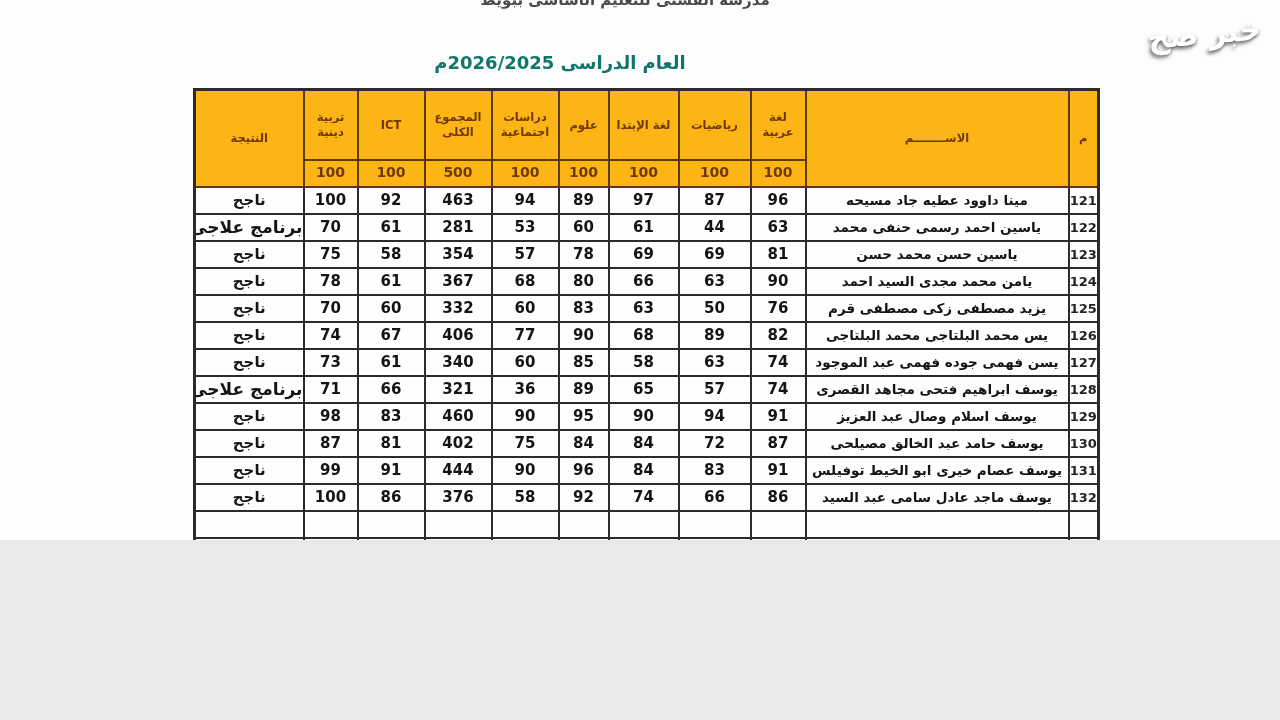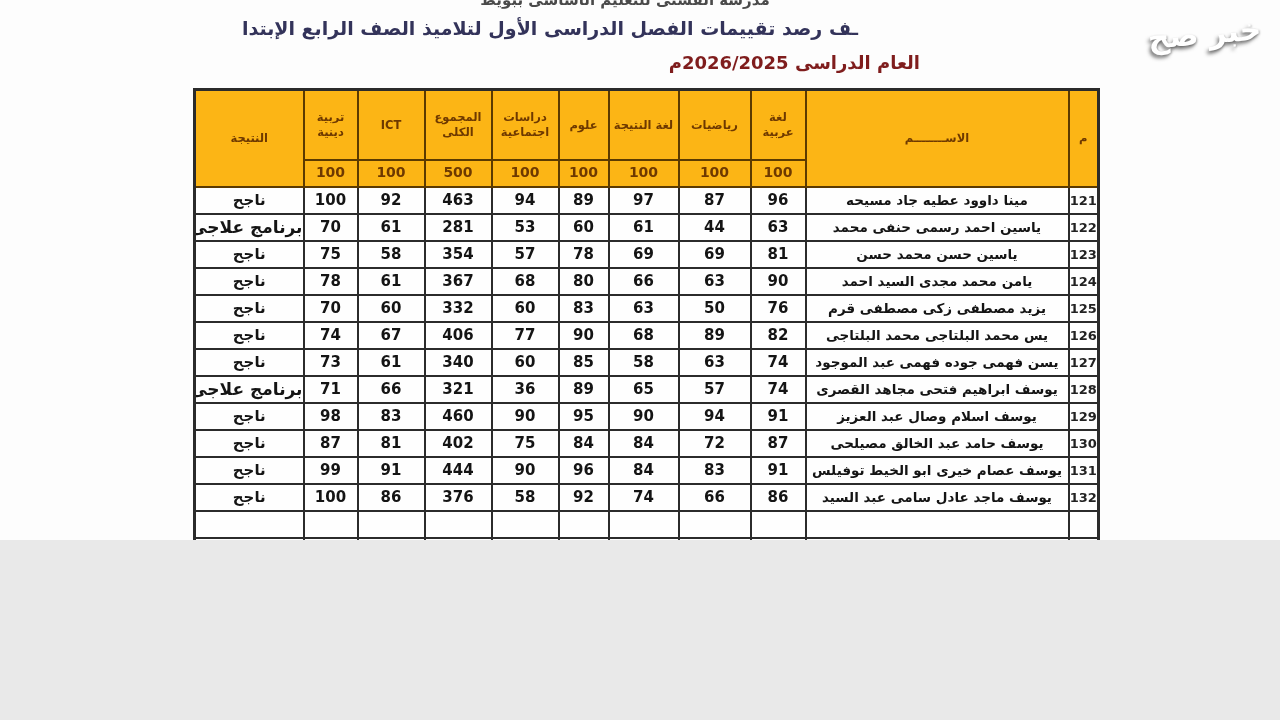--- a/index.html
+++ b/index.html
@@ -18,21 +18,21 @@
     filter: blur(0.6px); letter-spacing:1px;
     direction:rtl;
   }
   .title-main {
     position:absolute; top:17px; left:140px; width:820px;
     text-align:center; font-size:19px; font-weight:bold; color:#33335a;
     filter: blur(0.4px); direction:rtl;
   }
   .title-year {
     position:absolute; top:52px; left:200px; width:720px;
-    font-size:18px; font-weight:bold; color:#7f1d1d;
+    text-align:center; font-size:18px; font-weight:bold; color:#0f766e;
     filter: blur(0.4px); direction:rtl;
   }
 
   
   .watermark {
     position:absolute; top:16px; right:8px; width:135px;
     text-align:center; font-size:30px; font-weight:bold; color:#ffffff;
     text-shadow:-2px 3px 4px rgba(55,55,55,0.65), 1px 1px 2px rgba(55,55,55,0.35);
     transform:rotate(-5deg); direction:rtl;
   }
@@ -76,21 +76,20 @@
     background:rgba(88,88,88,0.80); z-index:5; pointer-events:none;
   }
 </style>
 </head>
 <body>
 
 <div class="page">
 
   <div class="school-line">مدرسة الفشنى للتعليم الأساسى ببويط</div>
 
-  <div class="title-main">ـف رصد تقييمات الفصل الدراسى الأول لتلاميذ الصف الرابع الإبتدا</div>
 
   <div class="title-year">العام الدراسى 2026/2025م</div>
 
   <div class="watermark">خبر صح</div>
 
   <table class="grades">
     <colgroup>
       <col style="width:30px">
       <col style="width:263px">
       <col style="width:55px">
@@ -102,21 +101,21 @@
       <col style="width:67px">
       <col style="width:54px">
       <col style="width:109px">
     </colgroup>
     <thead>
       <tr class="h-top">
         <th rowspan="2" class="hnum">م</th>
         <th rowspan="2" class="hname">الاســــــــم</th>
         <th>لغة عربية</th>
         <th>رياضيات</th>
-        <th>لغة النتيجة</th>
+        <th>لغة الإبتدا</th>
         <th>علوم</th>
         <th>دراسات اجتماعية</th>
         <th>المجموع الكلى</th>
         <th class="hict">ICT</th>
         <th>تربية دينية</th>
         <th rowspan="2" class="hresult">النتيجة</th>
       </tr>
       <tr class="h-max">
         <th>100</th>
         <th>100</th>

